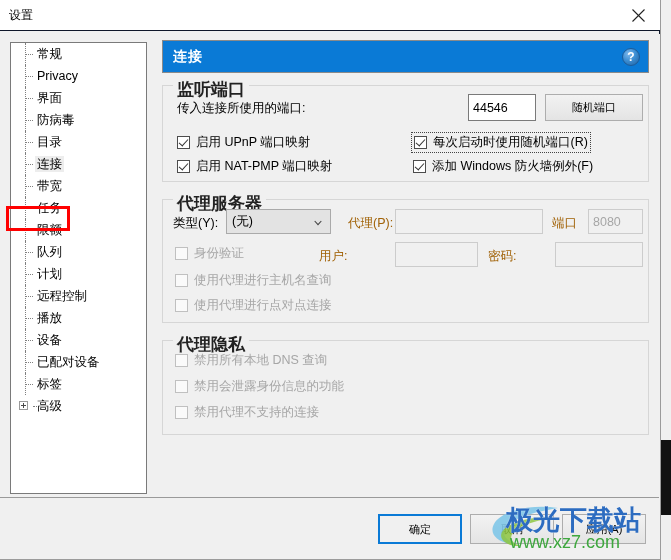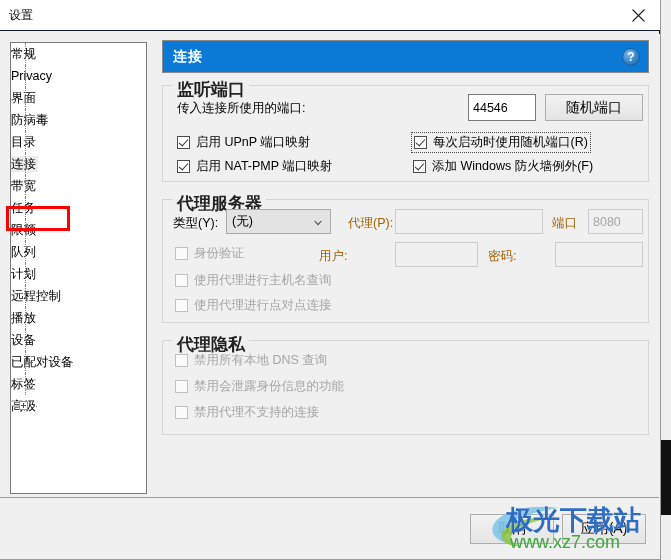--- a/index.html
+++ b/index.html
@@ -91,20 +91,21 @@
     height: 452px;
     background: #ffffff;
     border: 1px solid #7a7a7a;
     box-sizing: border-box;
     overflow: hidden;
   }
   .tree-item {
     position: relative;
     height: 22px;
     line-height: 22px;
+    padding-left: 26px;
     font-size: 12.5px;
     white-space: nowrap;
     cursor: default;
   }
   .tree-item .tree-dash {
     position: absolute;
     left: 14px; top: 11px;
     width: 8px;
     border-top: 1px dotted #808080;
   }
@@ -266,21 +267,21 @@
     background: #f0f0f0;
     color: #a6a6a6;
   }
 
   
   .pbtn {
     position: absolute;
     background: linear-gradient(#f2f2f2, #e4e4e4);
     border: 1px solid #adadad;
     box-sizing: border-box;
-    font-size: 14px;
+    font-size: 11px;
     text-align: center;
     cursor: default;
     color: #000;
     display: flex; align-items: center; justify-content: center;
   }
   .pbtn.default {
     border: 2px solid #0a7ad6;
     background: #f0f0f0;
   }
 
@@ -551,20 +552,21 @@
             <span class="box"></span>
             <span class="cb-text">禁用代理不支持的连接</span>
           </div>
         </div>
       </div>
 
     </div>
   </div>
 
   <div id="footer">
+    <div class="pbtn default" style="left:378px; top:16px; width:84px; height:30px;">确定</div>
     <div class="pbtn" style="left:470px; top:16px; width:84px; height:30px;">取消</div>
     <div class="pbtn" style="left:562px; top:16px; width:84px; height:30px;">应用(A)</div>
   </div>
 
 </div>
 
 <div id="watermark">
   <svg id="wm-swoosh" viewBox="0 0 76 46">
     <path d="M70 4 C44 0, 14 6, 6 20 C0 31, 12 40, 28 40 C16 36, 12 28, 20 21 C30 12, 52 7, 70 4 Z" fill="#7fc7e8" opacity="0.9"></path>
     <path d="M66 14 C44 12, 20 18, 14 28 C10 36, 20 43, 33 42 C22 39, 20 32, 28 26 C37 19, 52 16, 66 14 Z" fill="#8dc63f" opacity="0.85"></path>

